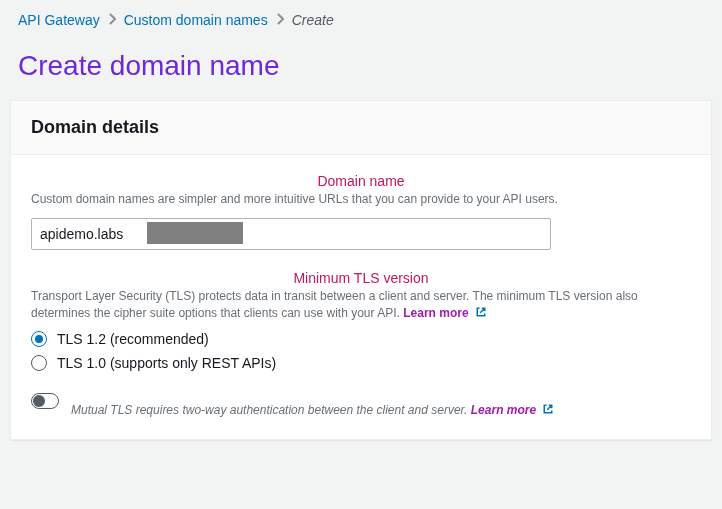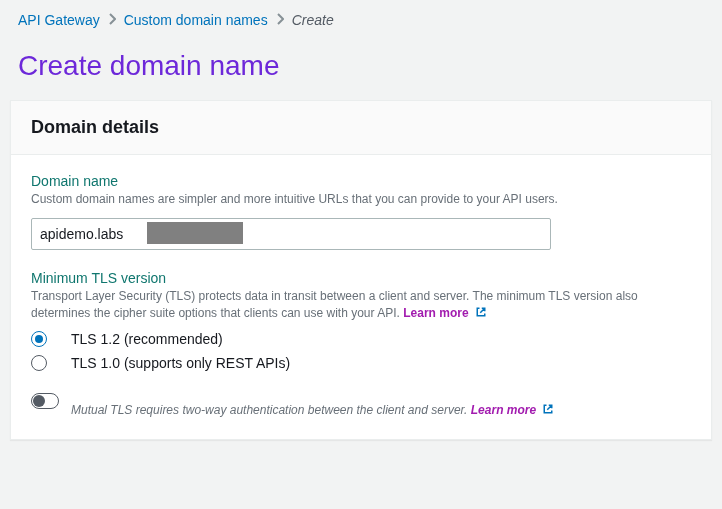--- a/index.html
+++ b/index.html
@@ -38,22 +38,23 @@
     padding: 16px 20px;
     border-bottom: 1px solid #eaeded;
     font-size: 18px;
     font-weight: 700;
     background: #fafafa;
   }
   .panel-body { padding: 18px 20px 22px 20px; }
   .field-label {
     font-size: 14px;
     font-weight: 400;
-    color: #0f766e;
+    color: #be185d;
     margin-bottom: 2px;
+    text-align: center;
   }
   .field-desc {
     font-size: 12px;
     color: #687078;
     line-height: 1.4;
     margin-bottom: 10px;
   }
   .input-wrap {
     position: relative;
     width: 520px;
@@ -88,21 +89,21 @@
     width: 12px;
     height: 12px;
     vertical-align: -1px;
     margin-left: 3px;
   }
   .ext-icon svg { width: 12px; height: 12px; stroke: #0073bb; fill: none; stroke-width: 2; }
   .radio-group { margin-top: 10px; margin-bottom: 20px; }
   .radio-row {
     display: flex;
     align-items: center;
-    gap: 24px;
+    gap: 10px;
     margin-bottom: 8px;
     cursor: pointer;
   }
   .radio {
     width: 16px; height: 16px;
     border: 1px solid #545b64;
     border-radius: 50%;
     position: relative;
     flex: 0 0 16px;
   }

